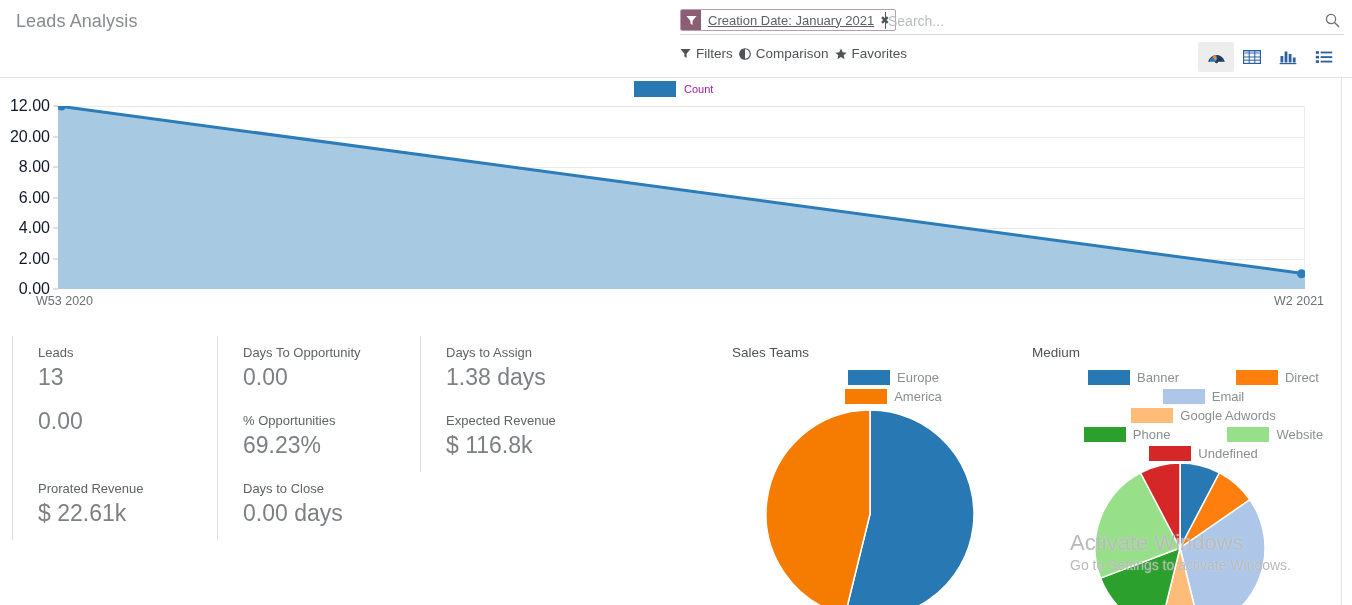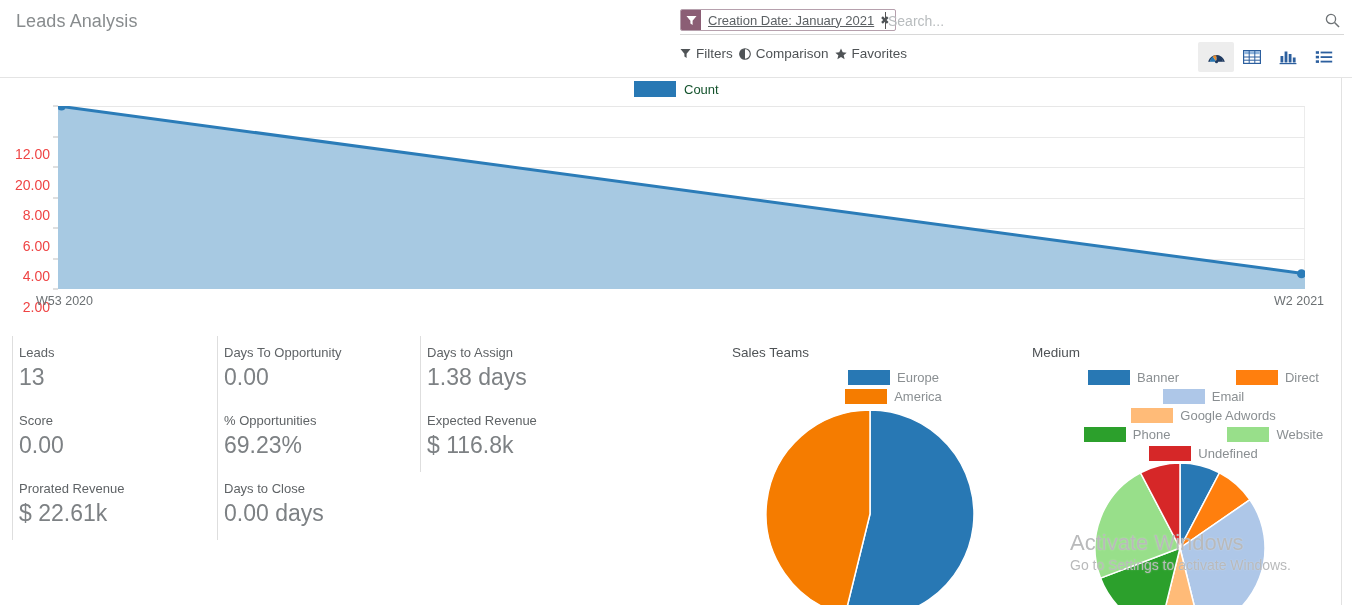--- a/index.html
+++ b/index.html
@@ -101,64 +101,63 @@
   
   .graph-wrap {
     position: absolute; left: 0; top: 78px; width: 1341px; height: 240px;
     overflow: hidden;
   }
   .chart-legend-top {
     position: absolute; left: 634px; top: 3px;
     display: flex; align-items: center; gap: 8px;
   }
   .legend-swatch { width: 42px; height: 16px; display: block; }
-  .legend-txt { font-size: 13px; color: #14532d; }
+  .legend-txt { font-size: 11px; color: #a21caf; }
 
   .plot {
     position: absolute; left: 58px; top: 28px;
     width: 1247px; height: 183px;
   }
   .plot-frame {
     position: absolute; inset: 0;
     border-left: 1px solid #d3d3d3;
     border-right: 1px solid #ececec;
     border-top: 1px solid #e7e7e7;
     border-bottom: 1px solid #c9c9c9;
   }
   .gridline {
     position: absolute; left: 0; right: 0; height: 1px; background: #e9e9e9;
   }
   .ylabels { position: absolute; left: 0; top: 28px; width: 58px; height: 183px; }
   .ylabel {
     position: absolute; right: 8px;
-    font-size: 14px; color: #ef4444;
+    font-size: 16px; color: #0f172a;
     transform: translateY(-50%);
     white-space: nowrap;
-    margin-top: 48px;
   }
   .ytickmark {
     position: absolute; right: 0; width: 5px; height: 1px; background: #bfbfbf;
     transform: translateY(-50%);
   }
   .xlabels {
     position: absolute; left: 0; top: 216px; width: 1341px; height: 22px;
   }
   .xlabel {
     position: absolute; font-size: 12.5px; color: #6b7073; white-space: nowrap;
   }
   .area-svg { position: absolute; left: 0; top: 0; }
 
   
   .tiles {
     position: absolute; left: 12px; top: 336px; width: 700px;
   }
   .tilerow { display: flex; }
   .tile {
     position: relative; height: 68px;
-    padding-left: 6px;
+    padding-left: 25px;
     border-left: 1px solid #dedede;
   }
   .tile.w1 { width: 205px; }
   .tile.w2 { width: 203px; }
   .tile.w3 { width: 240px; }
   .tile-label {
     font-size: 13px; color: #5f6366; font-weight: 400;
     padding-top: 9px; white-space: nowrap;
   }
   .tile-value {
@@ -369,21 +368,20 @@
           <div class="tile-label">Days To Opportunity</div>
           <div class="tile-value">0.00</div>
         </div>
         <div class="tile w3">
           <div class="tile-label">Days to Assign</div>
           <div class="tile-value">1.38 days</div>
         </div>
       </div>
       <div class="tilerow">
         <div class="tile w1">
-          <div class="tile-label">Score</div>
           <div class="tile-value">0.00</div>
         </div>
         <div class="tile w2">
           <div class="tile-label">% Opportunities</div>
           <div class="tile-value">69.23%</div>
         </div>
         <div class="tile w3">
           <div class="tile-label">Expected Revenue</div>
           <div class="tile-value">$ 116.8k</div>
         </div>

